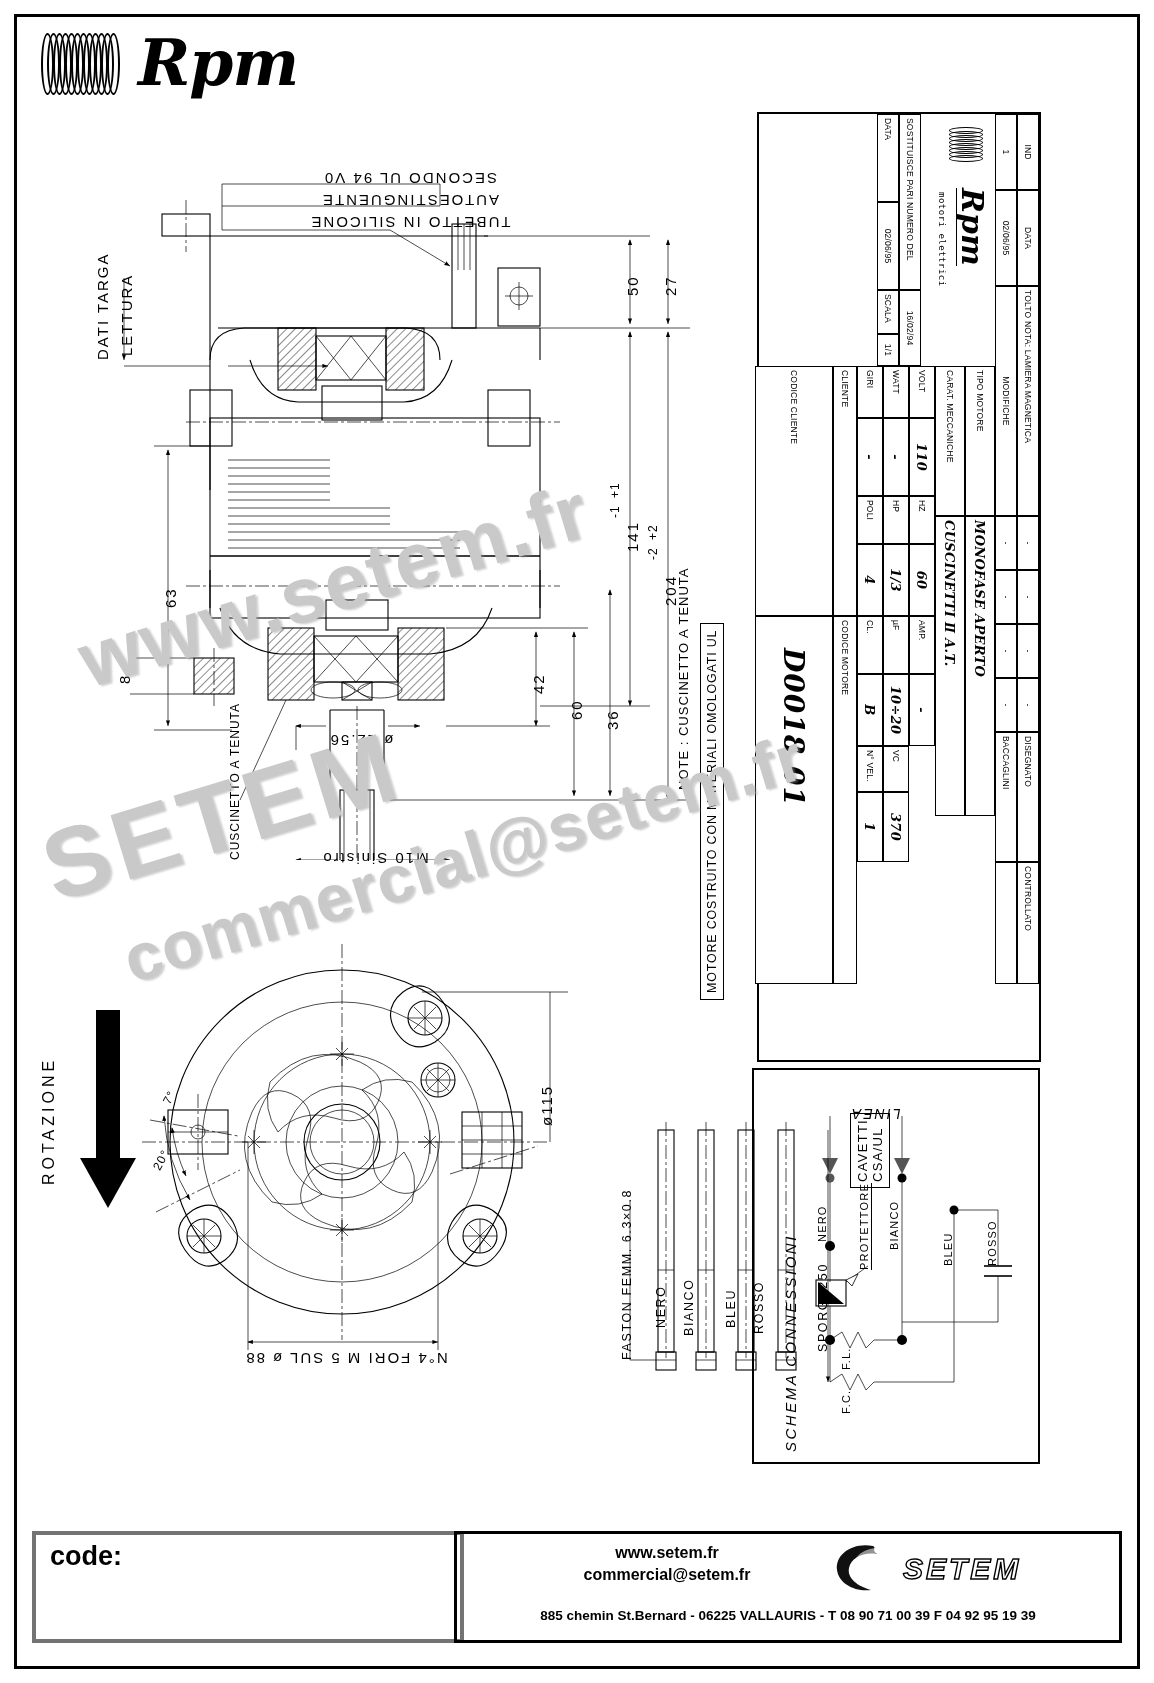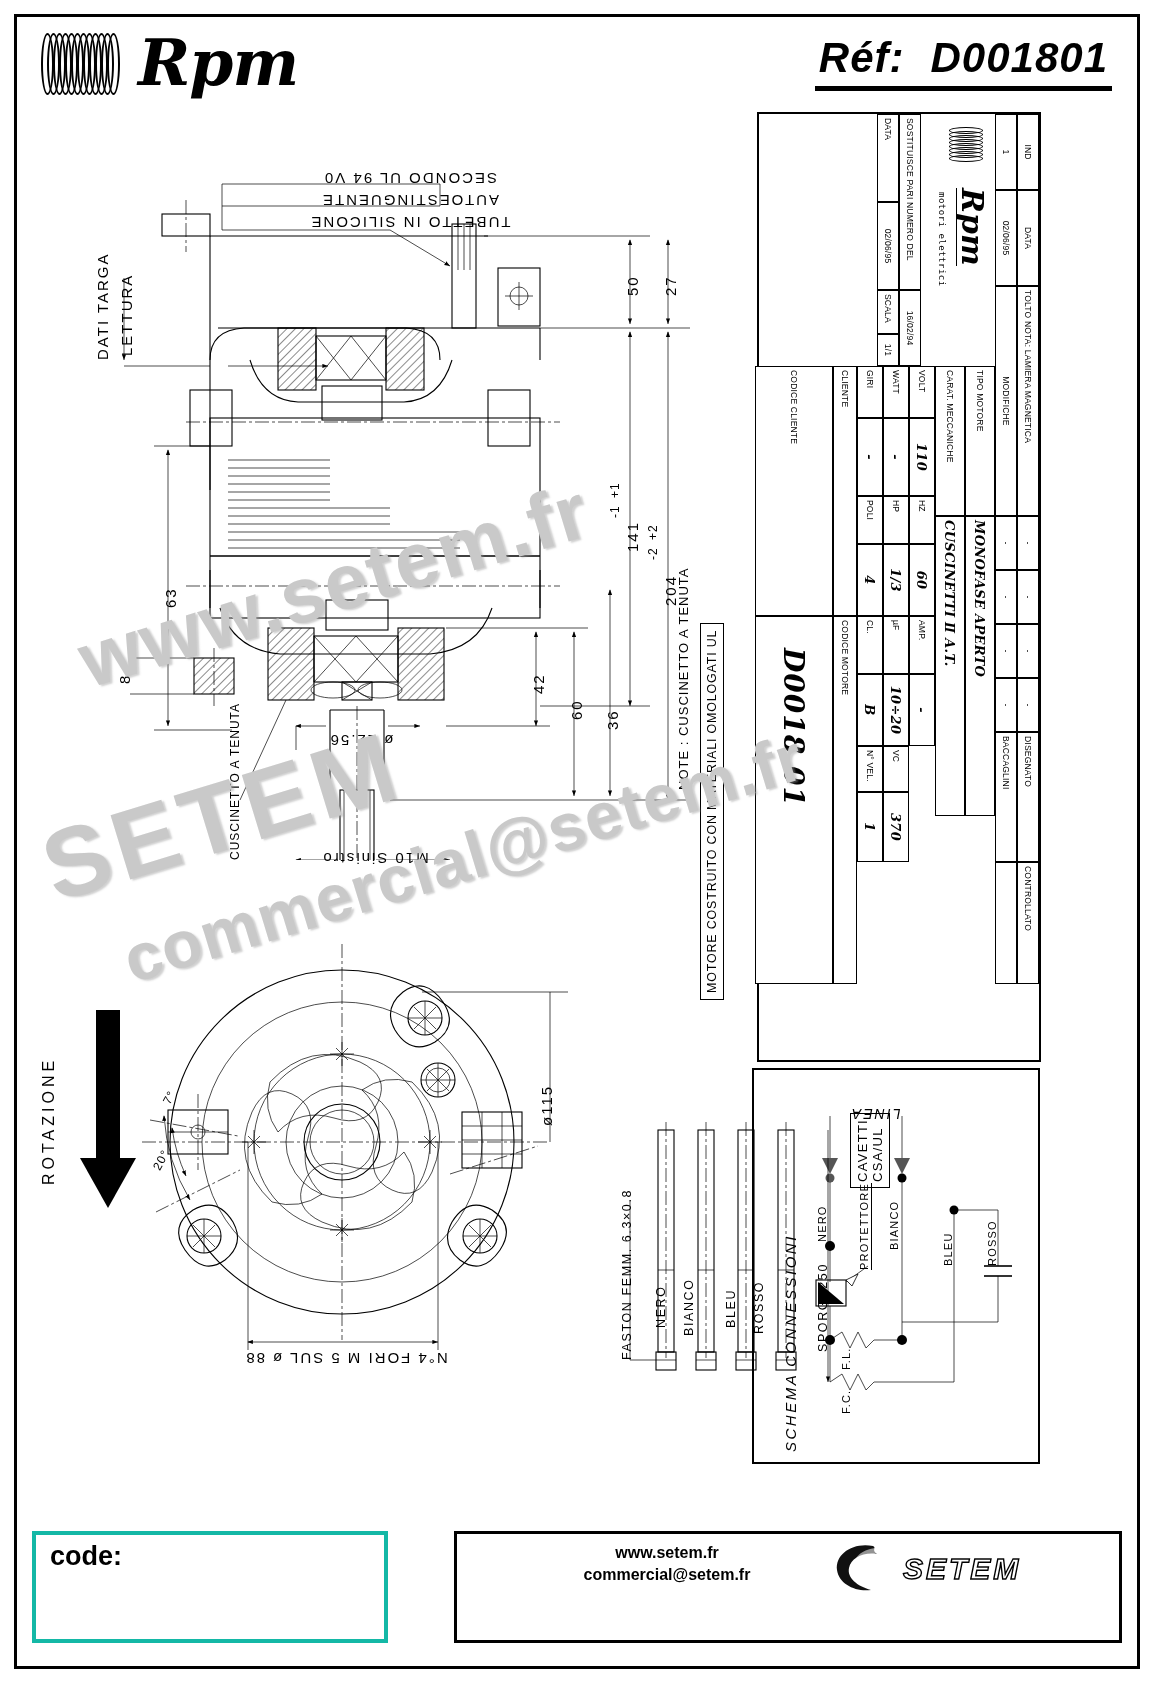--- a/index.html
+++ b/index.html
@@ -152,22 +152,22 @@
   }
   #wm1{ left:70px;  top:540px;  font-size:78px; transform:rotate(-17deg); letter-spacing:2px; }
   #wm2{ left:38px;  top:760px;  font-size:98px; transform:rotate(-17deg); letter-spacing:6px; }
   #wm3{ left:110px; top:820px;  font-size:66px; transform:rotate(-17deg); letter-spacing:1px; }
 
   
   #footer{
     position:absolute; left:14px; top:1487px; width:1126px; height:182px;
   }
   #code-box{
-    position:absolute; left:18px; top:44px; width:356px; height:112px;
-    border:4px solid #14b8a6; background:#fff;
+    position:absolute; left:18px; top:44px; width:432px; height:112px;
+    border:4px solid #737373; background:#fff;
   }
   #code-label{
     position:absolute; left:14px; top:6px; font-size:27px; font-weight:700;
   }
   #code-value{
     position:absolute; left:86px; top:34px; font-size:54px; font-weight:700;
     letter-spacing:0px;
   }
   #footer-right{
     position:absolute; left:440px; top:44px; width:668px; height:112px;
@@ -210,23 +210,20 @@
       <span class="coil"></span>
         <span class="coil"></span>
         <span class="coil"></span>
       <span class="coil"></span>
         <span class="coil"></span>
         <span class="coil"></span>
     </div>
     <div id="rpm-wordmark">Rpm</div>
   </div>
 
-  <div id="ref-block">
-    <span class="ref-label">Réf:</span><span>D001801</span>
-  </div>
 </div>
 
 <div id="main-view">
   <svg width="640" height="700" viewBox="0 0 640 700">
     <defs>
       <pattern id="hatch" width="6" height="6" patternUnits="userSpaceOnUse" patternTransform="rotate(45)">
         <line x1="0" y1="0" x2="0" y2="6" stroke="#000" stroke-width="0.9"></line>
       </pattern>
       <pattern id="hatch2" width="6" height="6" patternUnits="userSpaceOnUse" patternTransform="rotate(-45)">
         <line x1="0" y1="0" x2="0" y2="6" stroke="#000" stroke-width="0.9"></line>
@@ -745,14 +742,15 @@
       <div>www.setem.fr</div>
       <div>commercial@setem.fr</div>
     </div>
     <div id="setem-logo">
       <svg width="70" height="58" viewBox="0 0 70 58">
         <path d="M46,6 C26,2 8,14 10,30 C12,44 28,52 44,50 C30,46 20,38 22,28 C24,18 36,12 50,14 C44,10 50,8 46,6 Z" fill="#111"></path>
         <path d="M48,8 C34,10 26,18 28,26 C30,34 42,40 54,38 C40,38 34,32 34,26 C34,18 44,12 56,14 Z" fill="#fff" opacity="0.55"></path>
       </svg>
       <span id="setem-word">SETEM</span>
     </div>
+    <div id="setem-addr">885 chemin St.Bernard  -   06225 VALLAURIS  -  T 08 90 71 00 39   F 04 92 95 19 39</div>
   </div>
 </div>
 
 </body></html>

